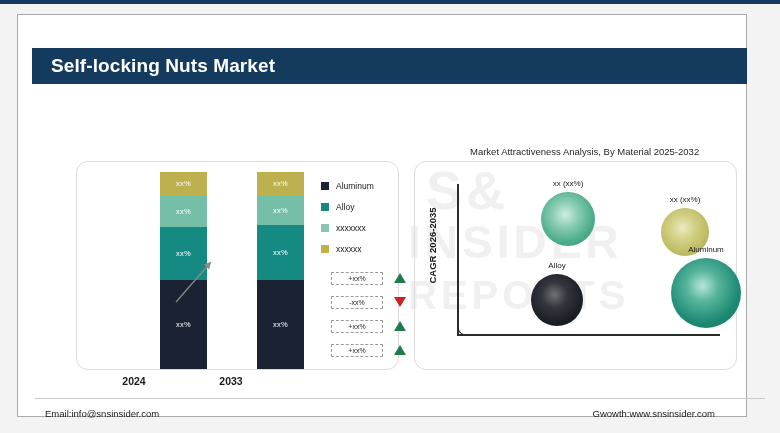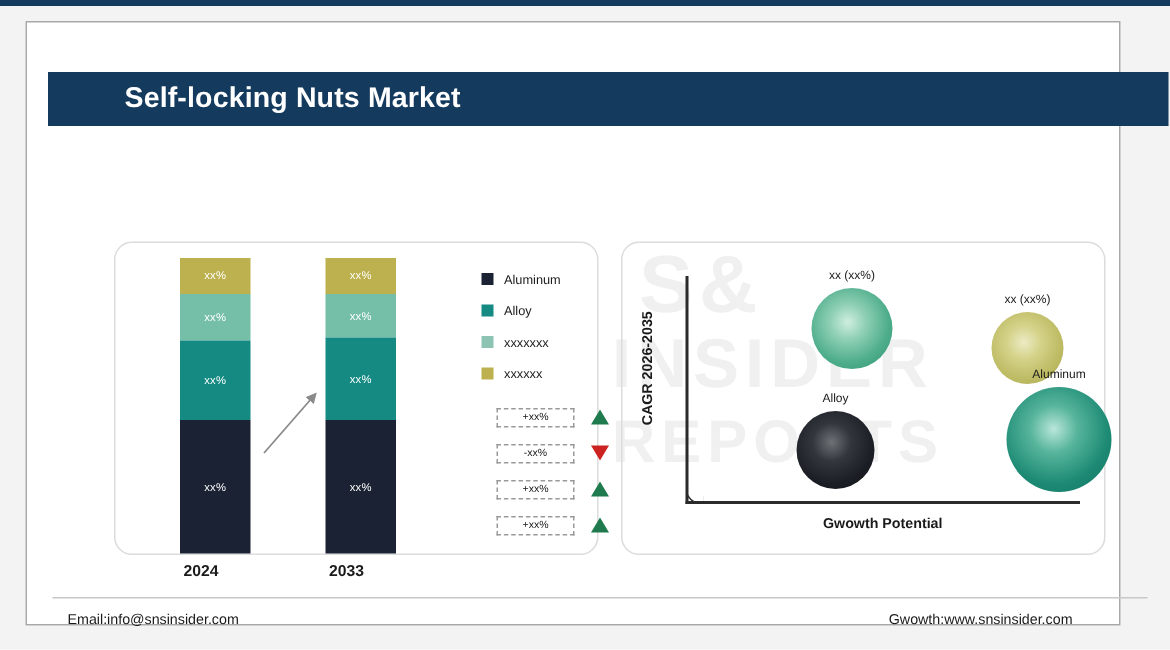--- a/index.html
+++ b/index.html
@@ -53,21 +53,20 @@
   #watermark .wm3 { font-size: 40px; line-height: 52px; }
 
   
   #header-bar {
     position: absolute;
     left: 14px; top: 33px;
     width: 715px; height: 36px;
     background: #143a5e;
     display: flex;
     align-items: center;
-    padding-left: 32px;
   }
   #header-title {
     color: #ffffff;
     font-size: 19px;
     font-weight: bold;
     padding-left: 19px;
     letter-spacing: 0.1px;
   }
   #subtitle {
     position: absolute;
@@ -101,20 +100,21 @@
   #mar-panel { left: 396px; top: 146px; width: 323px; height: 209px; }
 
   
   .bar {
     position: absolute;
     width: 47px;
     bottom: 0;
     top: 10px;
     display: flex;
     flex-direction: column;
+    margin-left: 40px;
   }
   #bar-2024 { left: 43px; }
   #bar-2032 { left: 140px; }
   .seg {
     display: flex;
     align-items: center;
     justify-content: center;
     color: #ffffff;
     font-size: 7.5px;
     letter-spacing: 0.2px;
@@ -361,27 +361,27 @@
         <div class="delta-row">
           <span class="delta-box">+xx%</span>
           <span class="delta-tri tri-up"></span>
         </div>
       </div>
     </div>
 
     <div class="axis-label" id="label-2024">2024</div>
     <div class="axis-label" id="label-2032">2033</div>
 
+    <div class="panel-title" id="mar-title">Market Attractiveness Analysis, By Material 2025-2032</div>
     <div class="panel-box" id="mar-panel">
       <div id="mar-inner">
         <div id="y-axis-line"></div>
         <div id="x-axis-line"></div>
         <div id="axis-corner"></div>
         <div id="y-axis-label">CAGR 2026-2035</div>
-        <div id="x-axis-label">Gwowth Potential</div>
 
         <div class="bubble-group" style="left:78px; top:30px; width:54px;">
           <div class="bubble-label" style="top:-13px;">xx (xx%)</div>
           <div class="bubble bb-sage" style="width:54px; height:54px;"></div>
         </div>
 
         <div class="bubble-group" style="left:198px; top:46px; width:48px;">
           <div class="bubble-label" style="top:-13px;">xx (xx%)</div>
           <div class="bubble bb-olive" style="width:48px; height:48px;"></div>
         </div>

